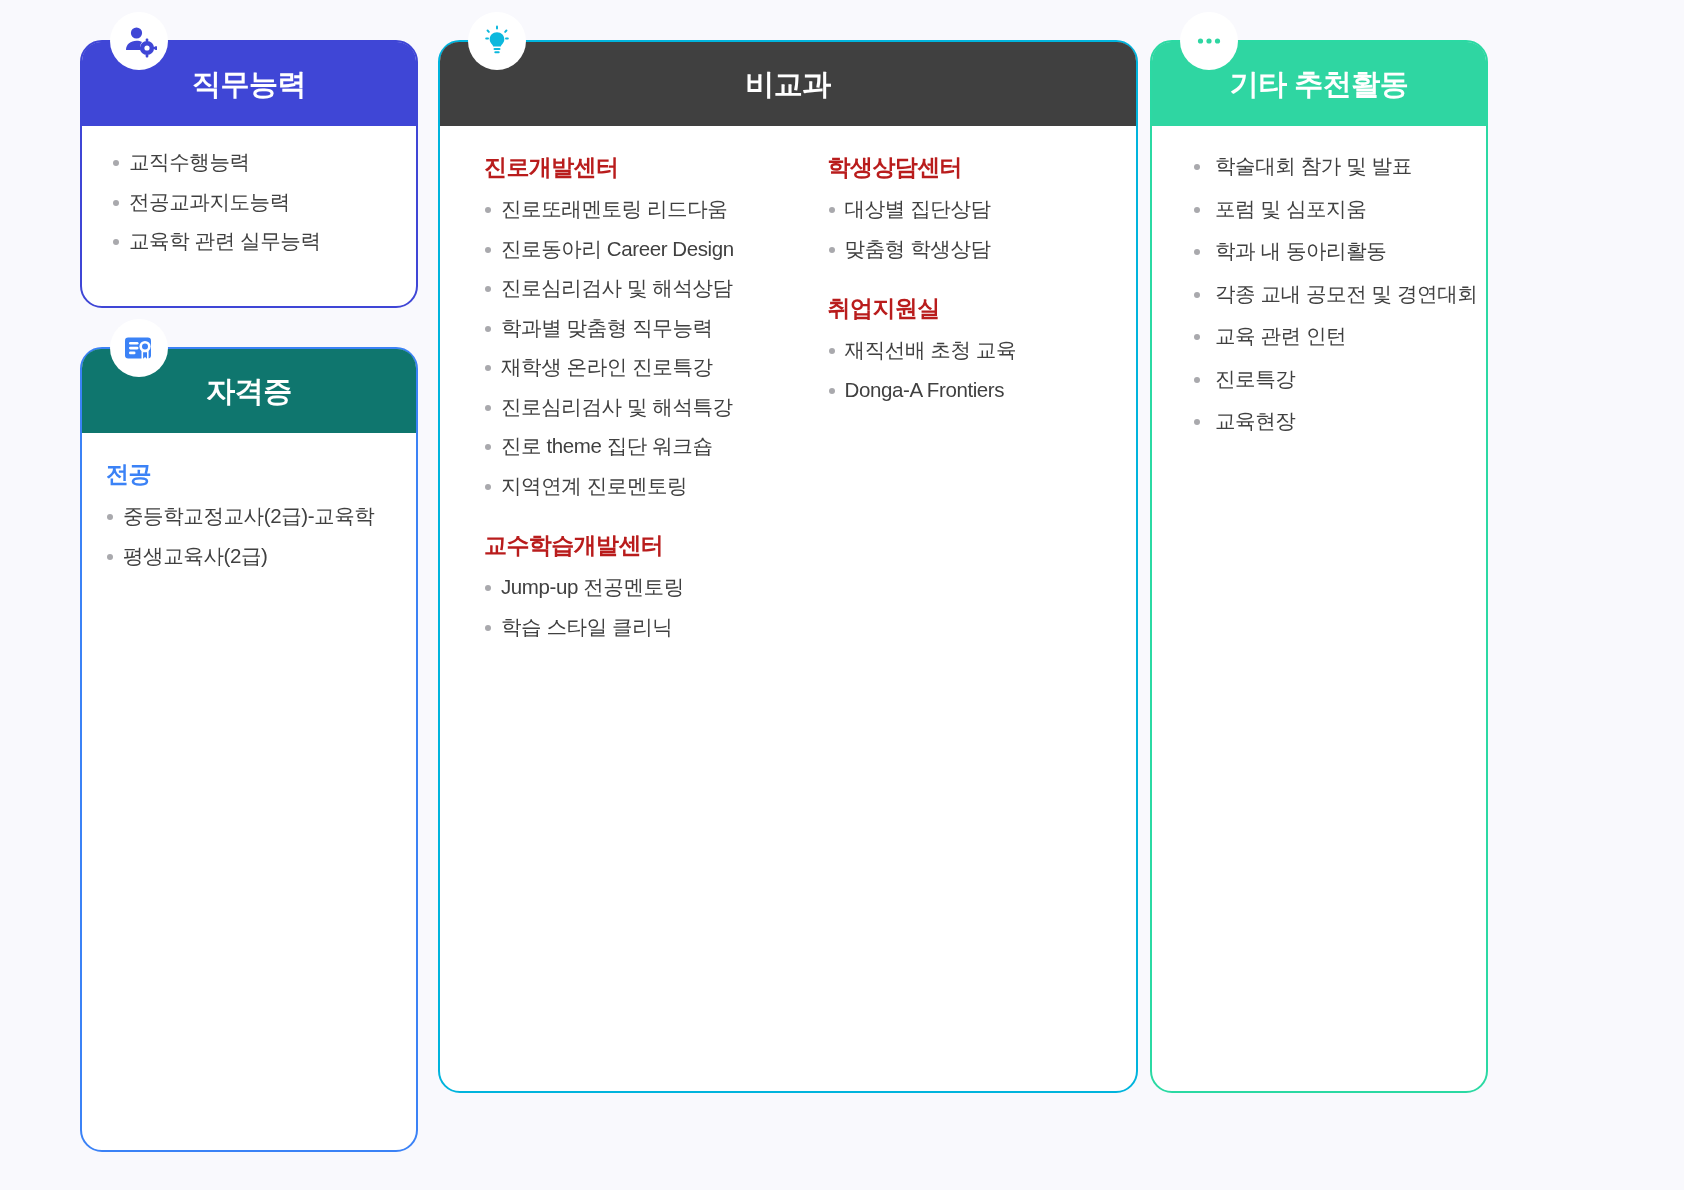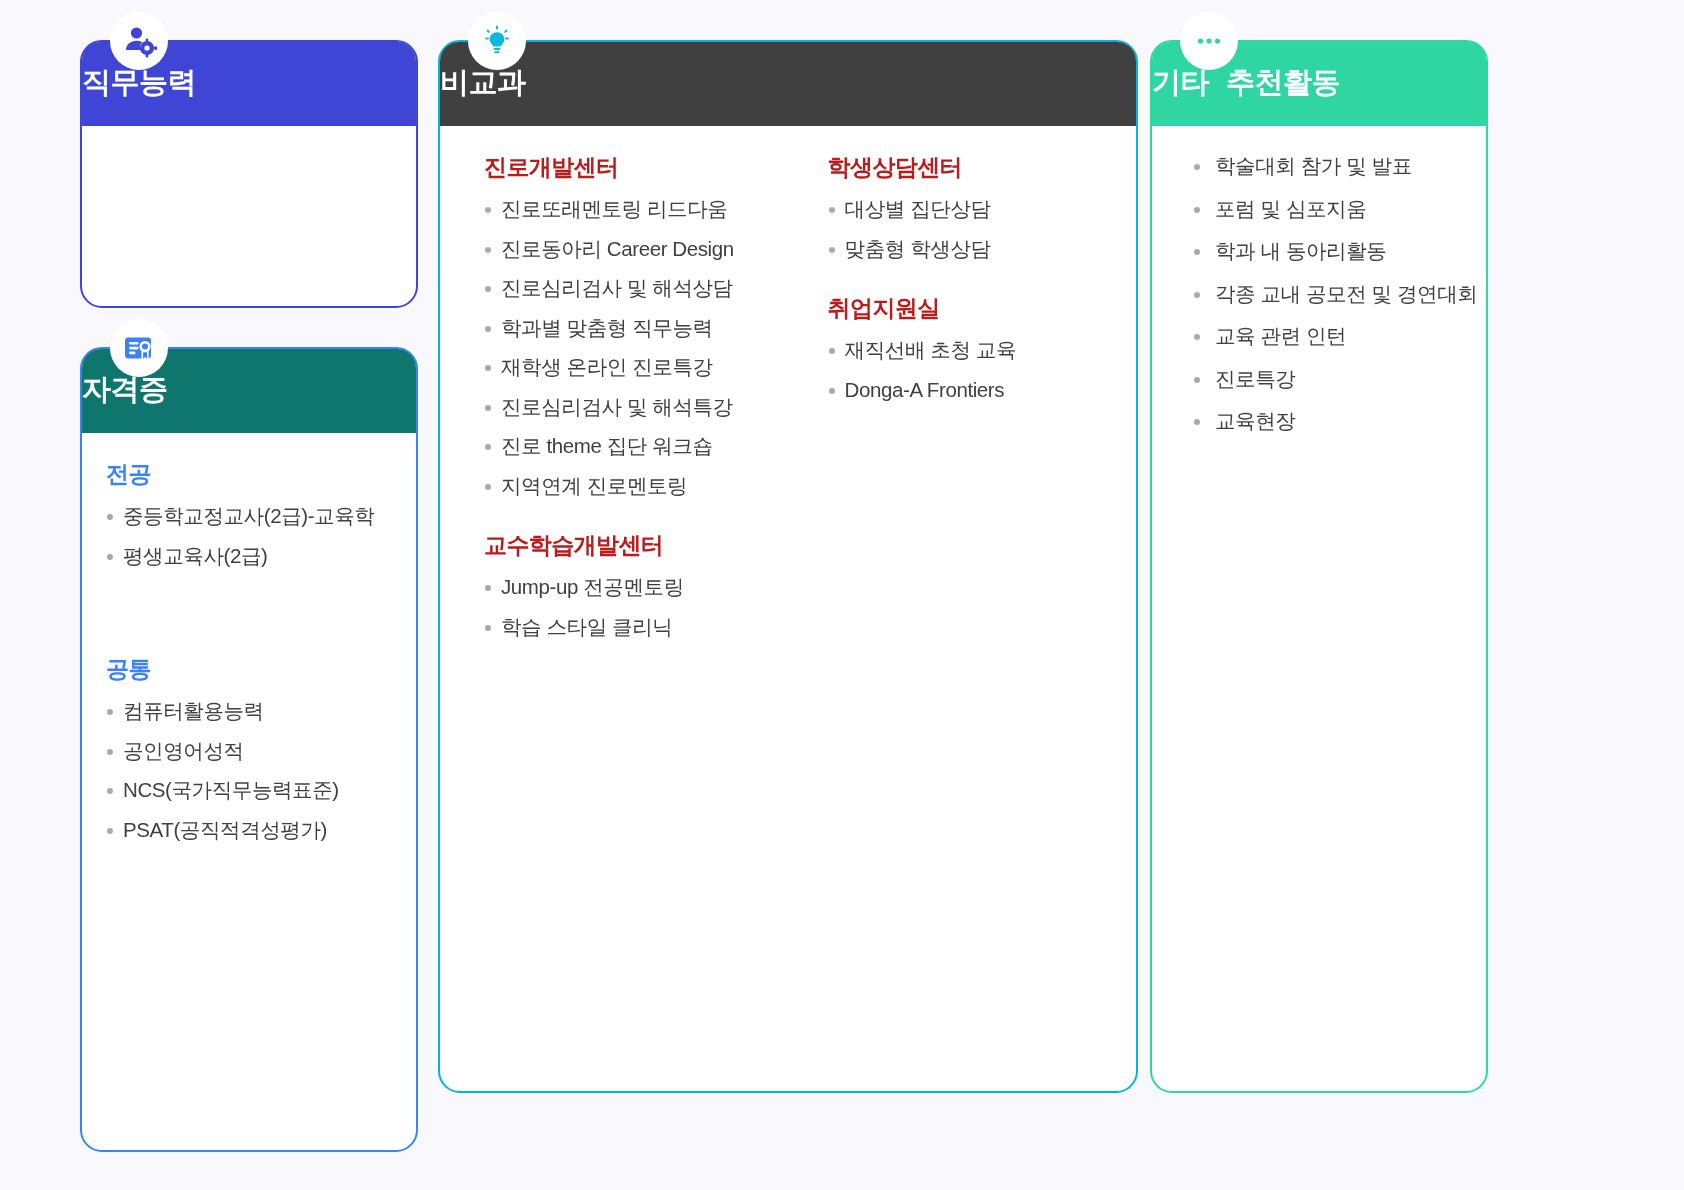--- a/index.html
+++ b/index.html
@@ -26,21 +26,21 @@
     border: 2.5px solid transparent;
     overflow: visible;
   }
   .card-head {
     position: relative;
     height: 84px;
     border-top-left-radius: 19px;
     border-top-right-radius: 19px;
     display: flex;
     align-items: center;
-    font-family: Liberation Mono, monospace;
+    justify-content: center;
   }
   .card-head .title {
     color: #ffffff;
     font-size: 29px;
     font-weight: 700;
     letter-spacing: -0.5px;
     line-height: 1;
   }
   .card-body {
     padding: 26px 30px 20px 30px;
@@ -157,20 +157,27 @@
             <rect x="5" y="5" width="2.6" height="3.4" rx="1" transform="rotate(-45)"></rect>
             <rect x="-8" y="5" width="2.6" height="3.4" rx="1" transform="rotate(45)"></rect>
             <rect x="5" y="-8" width="2.6" height="3.4" rx="1" transform="rotate(45)"></rect>
           </g>
         </g>
       </svg>
     </div>
     <div class="card-head">
       <span class="title">직무능력</span>
     </div>
+    <div class="card-body">
+      <ul class="bullets">
+        <li>교직수행능력</li>
+        <li>전공교과지도능력</li>
+        <li>교육학 관련 실무능력</li>
+      </ul>
+    </div>
   </section>
 
   <section id="card-cert" class="card c-blue">
     <div class="badge">
       <svg width="34" height="34" viewBox="0 0 34 34" aria-hidden="true">
         <rect x="3" y="6.5" width="26" height="21" rx="3.2" fill="#3b82f6"></rect>
         <rect x="7" y="11" width="9.5" height="2.6" rx="1.3" fill="#ffffff"></rect>
         <rect x="7" y="15.8" width="9.5" height="2.6" rx="1.3" fill="#ffffff"></rect>
         <rect x="7" y="20.6" width="6.5" height="2.6" rx="1.3" fill="#ffffff"></rect>
         <circle cx="23" cy="15.5" r="5.6" fill="#ffffff"></circle>
@@ -180,29 +187,20 @@
     </div>
     <div class="card-head">
       <span class="title">자격증</span>
     </div>
     <div class="card-body">
       <div class="group spaced">
         <div class="sub-title t-blue">전공</div>
         <ul class="bullets">
           <li>중등학교정교사(2급)-교육학</li>
           <li>평생교육사(2급)</li>
-        </ul>
-      </div>
-      <div class="group">
-        <div class="sub-title t-blue">공통</div>
-        <ul class="bullets">
-          <li>컴퓨터활용능력</li>
-          <li>공인영어성적</li>
-          <li>NCS(국가직무능력표준)</li>
-          <li>PSAT(공직적격성평가)</li>
         </ul>
       </div>
     </div>
   </section>
 
   <section id="card-extra" class="card c-cyan">
     <div class="badge">
       <svg width="34" height="34" viewBox="0 0 34 34" aria-hidden="true">
         <g fill="#0cb8dd">
           <path d="M17 8.2c-4.2 0-7.3 3.1-7.3 7 0 2.45 1.25 4.0 2.35 5.25.6.7 1.05 1.25 1.15 1.95h7.6c.1-.7.55-1.25 1.15-1.95 1.1-1.25 2.35-2.8 2.35-5.25 0-3.9-3.1-7-7.3-7z"></path>

